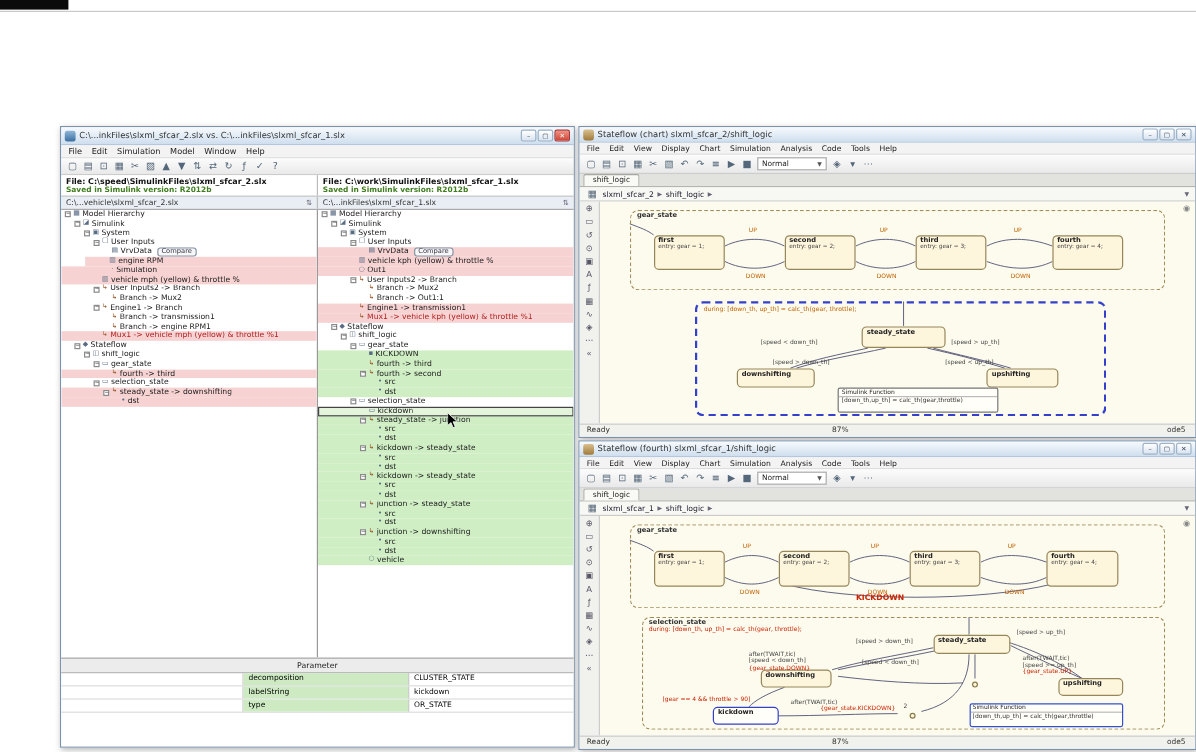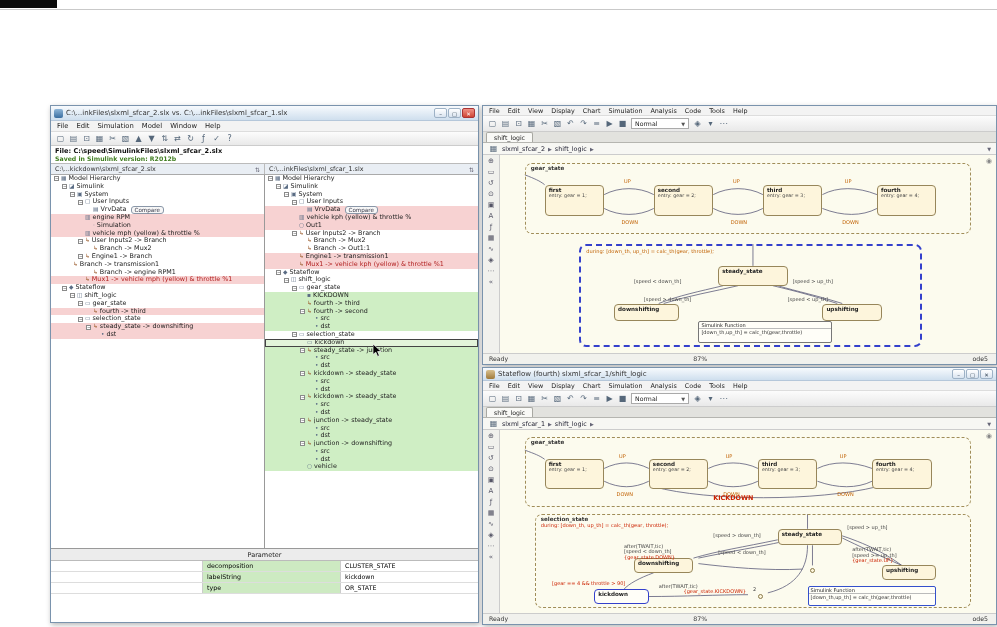--- a/index.html
+++ b/index.html
@@ -144,24 +144,28 @@
       <span class="tbi">↻</span>
       <span class="tbi">ƒ</span>
       <span class="tbi">✓</span>
       <span class="tbi">?</span>
     </div>
   <div class="fheads">
     <div class="fh">
       <div class="fname">File: C:\speed\SimulinkFiles\slxml_sfcar_2.slx</div>
       <div class="fsaved">Saved in Simulink version: R2012b</div>
     </div>
+    <div class="fh">
+      <div class="fname">File: C:\work\SimulinkFiles\slxml_sfcar_1.slx</div>
+      <div class="fsaved">Saved in Simulink version: R2012b</div>
+    </div>
   </div>
   <div class="pbars">
     <div class="pb">
-      <span>C:\...kickdown\slxml_sfcar_2.slx</span>
+      <span>C:\...vehicle\slxml_sfcar_2.slx</span>
       <span class="pbi">⇅</span>
     </div>
     <div class="pb">
       <span>C:\...inkFiles\slxml_sfcar_1.slx</span>
       <span class="pbi">⇅</span>
     </div>
   </div>
   <div class="trees">
     <div class="tree" id="tree-left">
         <div class="trow" style="padding-left: 2px;">
@@ -183,21 +187,21 @@
           <span class="exp box">−</span>
           <span class="tic">▢</span>
           <span class="ttxt">User Inputs</span>
         </div>
         <div class="trow" style="padding-left: 34px;">
           <span class="exp"></span>
           <span class="tic">▤</span>
           <span class="ttxt">VrvData</span>
           <span class="cmp-btn">Compare</span>
         </div>
-        <div class="trow pink" style="padding-left: 26px;">
+        <div class="trow pink" style="padding-left: 12px; margin-left: 20px;">
           <span class="exp"></span>
           <span class="tic">▥</span>
           <span class="ttxt">engine RPM</span>
         </div>
         <div class="trow pink" style="padding-left: 34px;">
           <span class="exp"></span>
           <span class="tic">·</span>
           <span class="ttxt">Simulation</span>
         </div>
         <div class="trow pink" style="padding-left: 26px;">
@@ -213,21 +217,21 @@
         <div class="trow" style="padding-left: 34px;">
           <span class="exp"></span>
           <span class="tic" style="color: rgb(154, 90, 42);">↳</span>
           <span class="ttxt">Branch -&gt; Mux2</span>
         </div>
         <div class="trow" style="padding-left: 26px;">
           <span class="exp box">−</span>
           <span class="tic" style="color: rgb(154, 90, 42);">↳</span>
           <span class="ttxt">Engine1 -&gt; Branch</span>
         </div>
-        <div class="trow" style="padding-left: 14px;">
+        <div class="trow" style="padding-left: 34px;">
           <span class="exp"></span>
           <span class="tic" style="color: rgb(154, 90, 42);">↳</span>
           <span class="ttxt">Branch -&gt; transmission1</span>
         </div>
         <div class="trow" style="padding-left: 34px;">
           <span class="exp"></span>
           <span class="tic" style="color: rgb(154, 90, 42);">↳</span>
           <span class="ttxt">Branch -&gt; engine RPM1</span>
         </div>
         <div class="trow pink redtext" style="padding-left: 26px;">
@@ -481,20 +485,29 @@
         <div class="pt-row">
           <div class="pt-c pt-c1"></div>
           <div class="pt-c pt-c2">type</div>
           <div class="pt-c pt-c3">OR_STATE</div>
         </div>
       </div>
   </div>
 </section>
 
 <section class="win sf" id="sf-top">
+  <header class="tbar">
+    <span class="wicon sficon"></span>
+    <span class="ttext">Stateflow (chart) slxml_sfcar_2/shift_logic</span>
+    <span class="wbtns">
+      <span class="wb">–</span>
+      <span class="wb">▢</span>
+      <span class="wb">✕</span>
+    </span>
+  </header>
   <nav class="menubar" id="sf-top-menus">
       <span class="menu">File</span>
       <span class="menu">Edit</span>
       <span class="menu">View</span>
       <span class="menu">Display</span>
       <span class="menu">Chart</span>
       <span class="menu">Simulation</span>
       <span class="menu">Analysis</span>
       <span class="menu">Code</span>
       <span class="menu">Tools</span>

